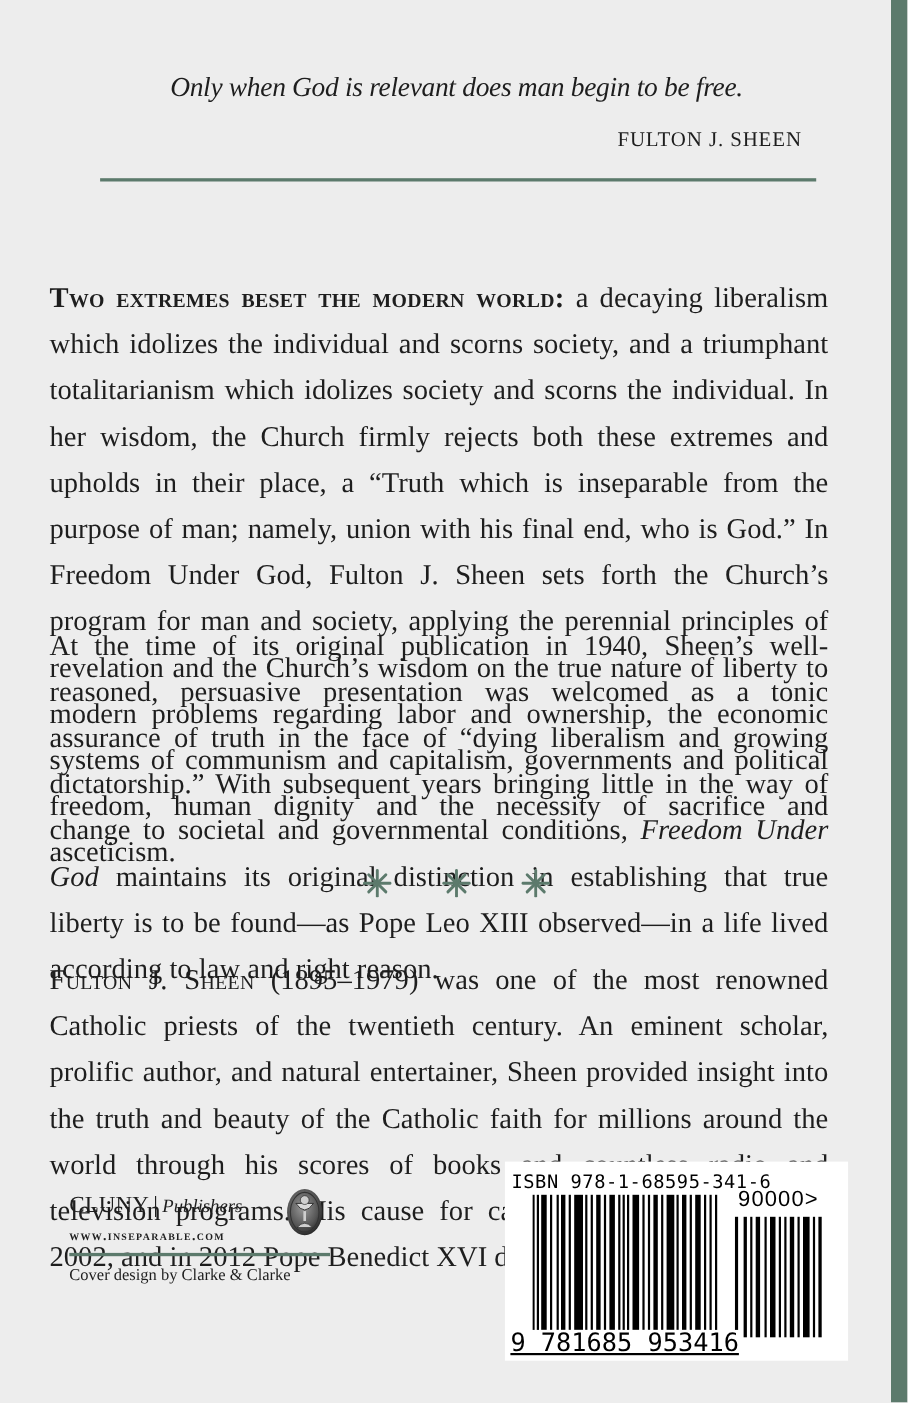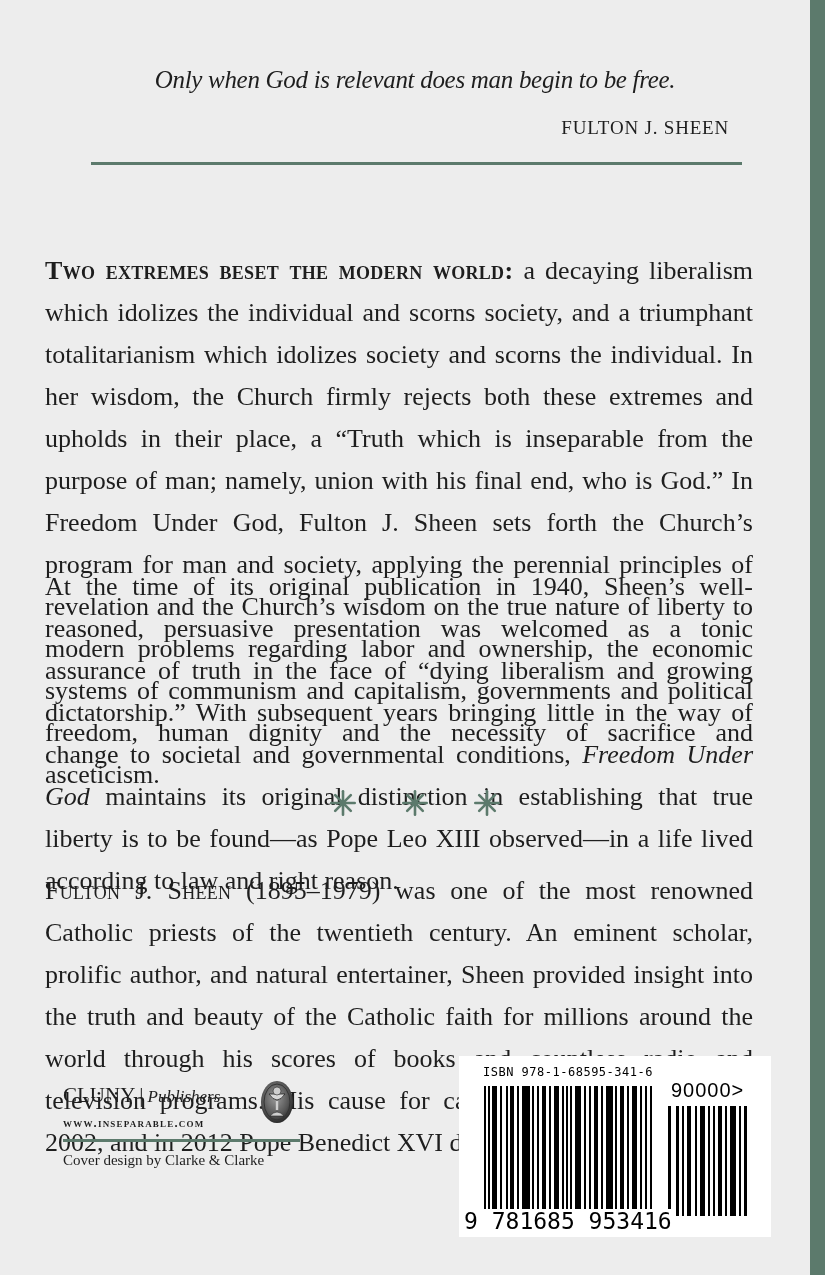--- a/index.html
+++ b/index.html
@@ -29,25 +29,25 @@
   .star { width:26px; height:26px; }
   .pub { position:absolute; top:1083px; left:63px; font-size:21px; }
   .pub .pipe { margin:0 4px; }
   .pub .ital { font-style:italic; font-size:17px; }
   .url { position:absolute; top:1116px; left:63px; font-size:12.5px; letter-spacing:1.2px; font-variant:small-caps; font-weight:bold; }
   .seal { position:absolute; top:1080px; left:260px; width:34px; height:44px; }
   .rule-bottom { position:absolute; top:1139px; left:63px; width:237px; height:3px; background:#5c7a6c; }
   .credits { position:absolute; top:1150px; left:63px; font-size:15px; line-height:21px;text-align:right; }
   .credits i { font-style:italic; }
   .barcode-box { position:absolute; left:459px; top:1056px; width:312px; height:181px; background:#ffffff; }
-  .isbn-label { position:absolute; left:24px; top:9px; font-family:"DejaVu Sans Mono","Liberation Mono",monospace; font-size:12px; letter-spacing:0.5px; color:#000; }
+  .isbn-label { position:absolute; left:6px; top:9px; font-family:"DejaVu Sans Mono","Liberation Mono",monospace; font-size:17px; letter-spacing:0.5px; color:#000; }
   .price-code { position:absolute; left:212px; top:23px; font-family:Liberation Sans, sans-serif; font-size:20px; color:#000; letter-spacing:1px; }
   .bars-main { position:absolute; left:25px; top:30px; width:170px; height:133px; }
   .bars-addon { position:absolute; left:209px; top:50px; width:85px; height:110px; }
-  .ean-digits { position:absolute; left:5px; top:153px; font-family:"DejaVu Sans Mono","Liberation Mono",monospace; font-size:23px; color:#000; background:#fff; white-space:pre; line-height:24px; }
+  .ean-digits { position:absolute; left:5px; top:153px; font-family:"DejaVu Sans Mono","Liberation Mono",monospace; font-size:23px; color:#000; background:#fff; white-space:pre; line-height:24px;text-decoration:underline; }
 </style>
 </head>
 <body>
 
 <div class="stripe"></div>
 
 <div class="quote">Only when God is relevant does man begin to be free.</div>
 <div class="attrib">FULTON J. SHEEN</div>
 <div class="rule-top"></div>
 

